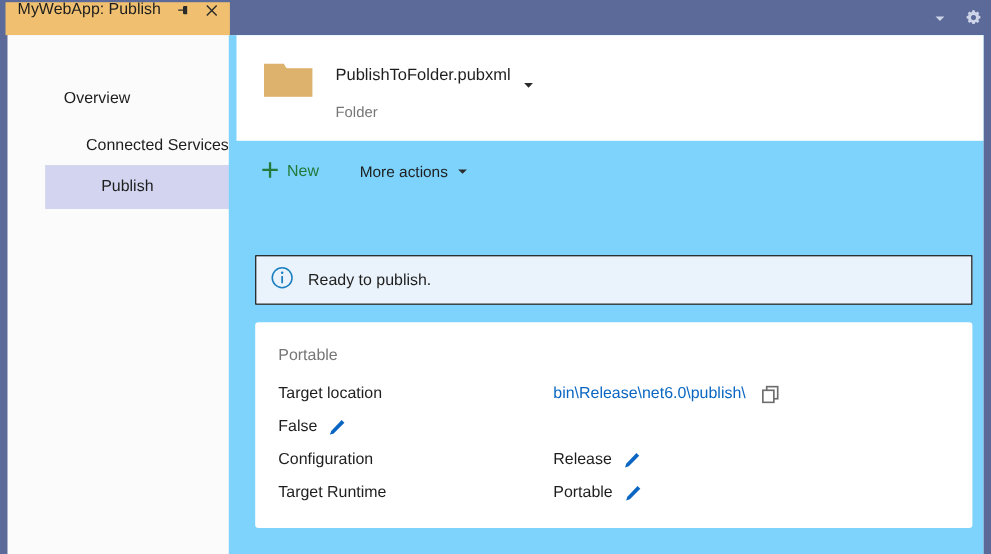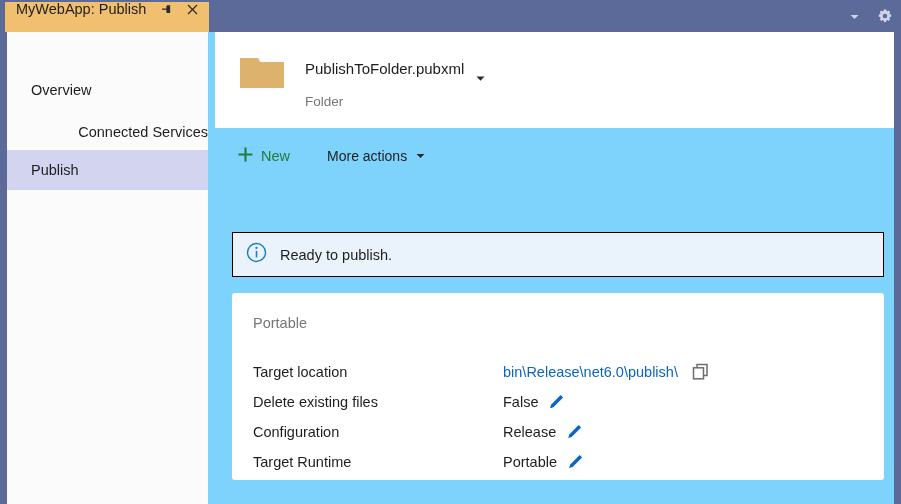--- a/index.html
+++ b/index.html
@@ -93,28 +93,29 @@
     height: 472px;
     background: #fbfbfb;
   }
   .side-item {
     position: absolute;
     left: 0;
     width: 201px;
     height: 40px;
     display: flex;
     align-items: center;
-    padding-left: 24px;
+    padding-left: 51px;
     box-sizing: border-box;
     font-size: 14.5px;
     color: #1e1e1e;
     cursor: pointer;
   }
   .side-item.selected {
     background: #d3d5f0;
+    margin-left: 34px;
   }
   
   .main {
     position: absolute;
     left: 201px;
     top: 0;
     width: 686px;
     height: 472px;
     background: #7dd3fc;
   }
@@ -217,21 +218,21 @@
     top: 22px;
     font-size: 14.5px;
     color: #767676;
   }
   .srow {
     position: absolute;
     left: 21px;
     width: 612px;
     height: 30px;
     display: flex;
-    align-items: flex-end;
+    align-items: flex-start;
   }
   .srow-label {
     width: 250px;
     font-size: 14.5px;
     color: #1e1e1e;
   }
   .srow-value {
     font-size: 14.5px;
     color: #1e1e1e;
   }
@@ -357,21 +358,20 @@
           <span class="srow-value link">bin\Release\net6.0\publish\</span>
           <span class="copy-ico">
             <svg width="17" height="17" viewBox="0 0 17 17">
               <rect x="5" y="1.5" width="10" height="11" fill="none" stroke="#6d6d6d" stroke-width="1.5"></rect>
               <rect x="1.5" y="4.8" width="10" height="11" fill="#ffffff" stroke="#6d6d6d" stroke-width="1.5"></rect>
             </svg>
           </span>
         </div>
 
         <div class="srow" style="top:87px;">
-          <span class="srow-label">Delete existing files</span>
           <span class="srow-value">False</span>
           <span class="pencil">
             <svg width="17" height="17" viewBox="0 0 17 17">
               <path d="M12.6 1.9 L15.1 4.4 L5.6 13.9 L2.2 15.1 L3.3 11.5 Z" fill="#0a66c2"></path>
               <path d="M2.2 15.1 L3.3 11.5 L5.6 13.9 Z" fill="#0a66c2"></path>
             </svg>
           </span>
         </div>
 
         <div class="srow" style="top:117px;">

